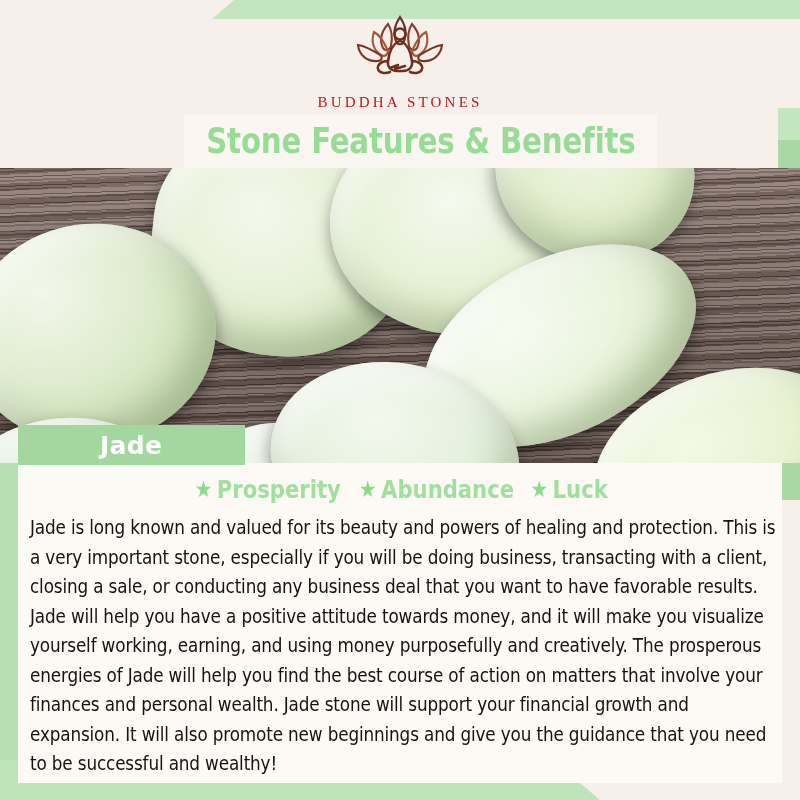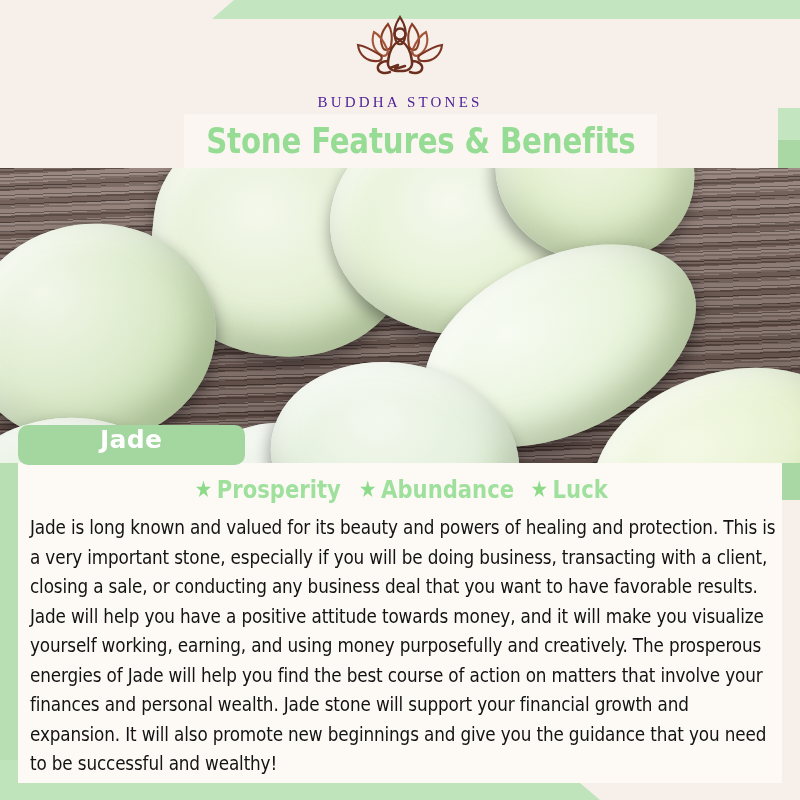--- a/index.html
+++ b/index.html
@@ -48,21 +48,21 @@
   
   .header{
     position:absolute;top:0;left:0;width:800px;height:120px;
     display:flex;flex-direction:column;align-items:center;justify-content:center;
     z-index:5;
   }
   .logo-mark{width:108px;height:70px;display:block;}
   .logo-word{
     margin-top:15px;
     font-family:"Liberation Serif","DejaVu Serif",serif;
-    font-size:15px;letter-spacing:3.2px;color:#4c1d95;font-weight:400;
+    font-size:15px;letter-spacing:3.2px;color:#b91c1c;font-weight:400;
   }
 
   
   .title-band{
     position:absolute;top:114px;left:184px;width:473px;height:54px;
     background:#fbf6f1;z-index:6;
     display:flex;align-items:center;justify-content:center;
   }
   .title-text{
     font-family:"DejaVu Sans Condensed","Liberation Sans Narrow","Liberation Sans",sans-serif;
@@ -120,21 +120,21 @@
   .s8{left:-50px;top:250px;width:230px;height:170px;
       background:radial-gradient(ellipse at 45% 30%,#f0f6ec 0%,#dfebd8 50%,#cbdcc2 100%);
       border-radius:50%;transform:rotate(-5deg);}
   .s9{left:185px;top:255px;width:215px;height:160px;
       background:radial-gradient(ellipse at 42% 32%,#f2f7ef 0%,#e3eede 50%,#d0e0c8 100%);
       border-radius:50%;transform:rotate(8deg);}
 
   
   .name-band{
     position:absolute;top:425px;left:18px;width:227px;height:40px;
-    background:#a4d6a0;z-index:7;display:flex;align-items:flex-start;border-radius:10px;
+    background:#a4d6a0;z-index:7;display:flex;align-items:center;
   }
   .name-text{
     margin-left:82px;color:#ffffff;font-weight:bold;font-size:25px;
     letter-spacing:.3px;font-family:"DejaVu Sans","Liberation Sans",sans-serif;
   }
 
   
   .content{
     position:absolute;top:463px;left:18px;width:764px;height:320px;
     background:#fdfaf6;z-index:4;

